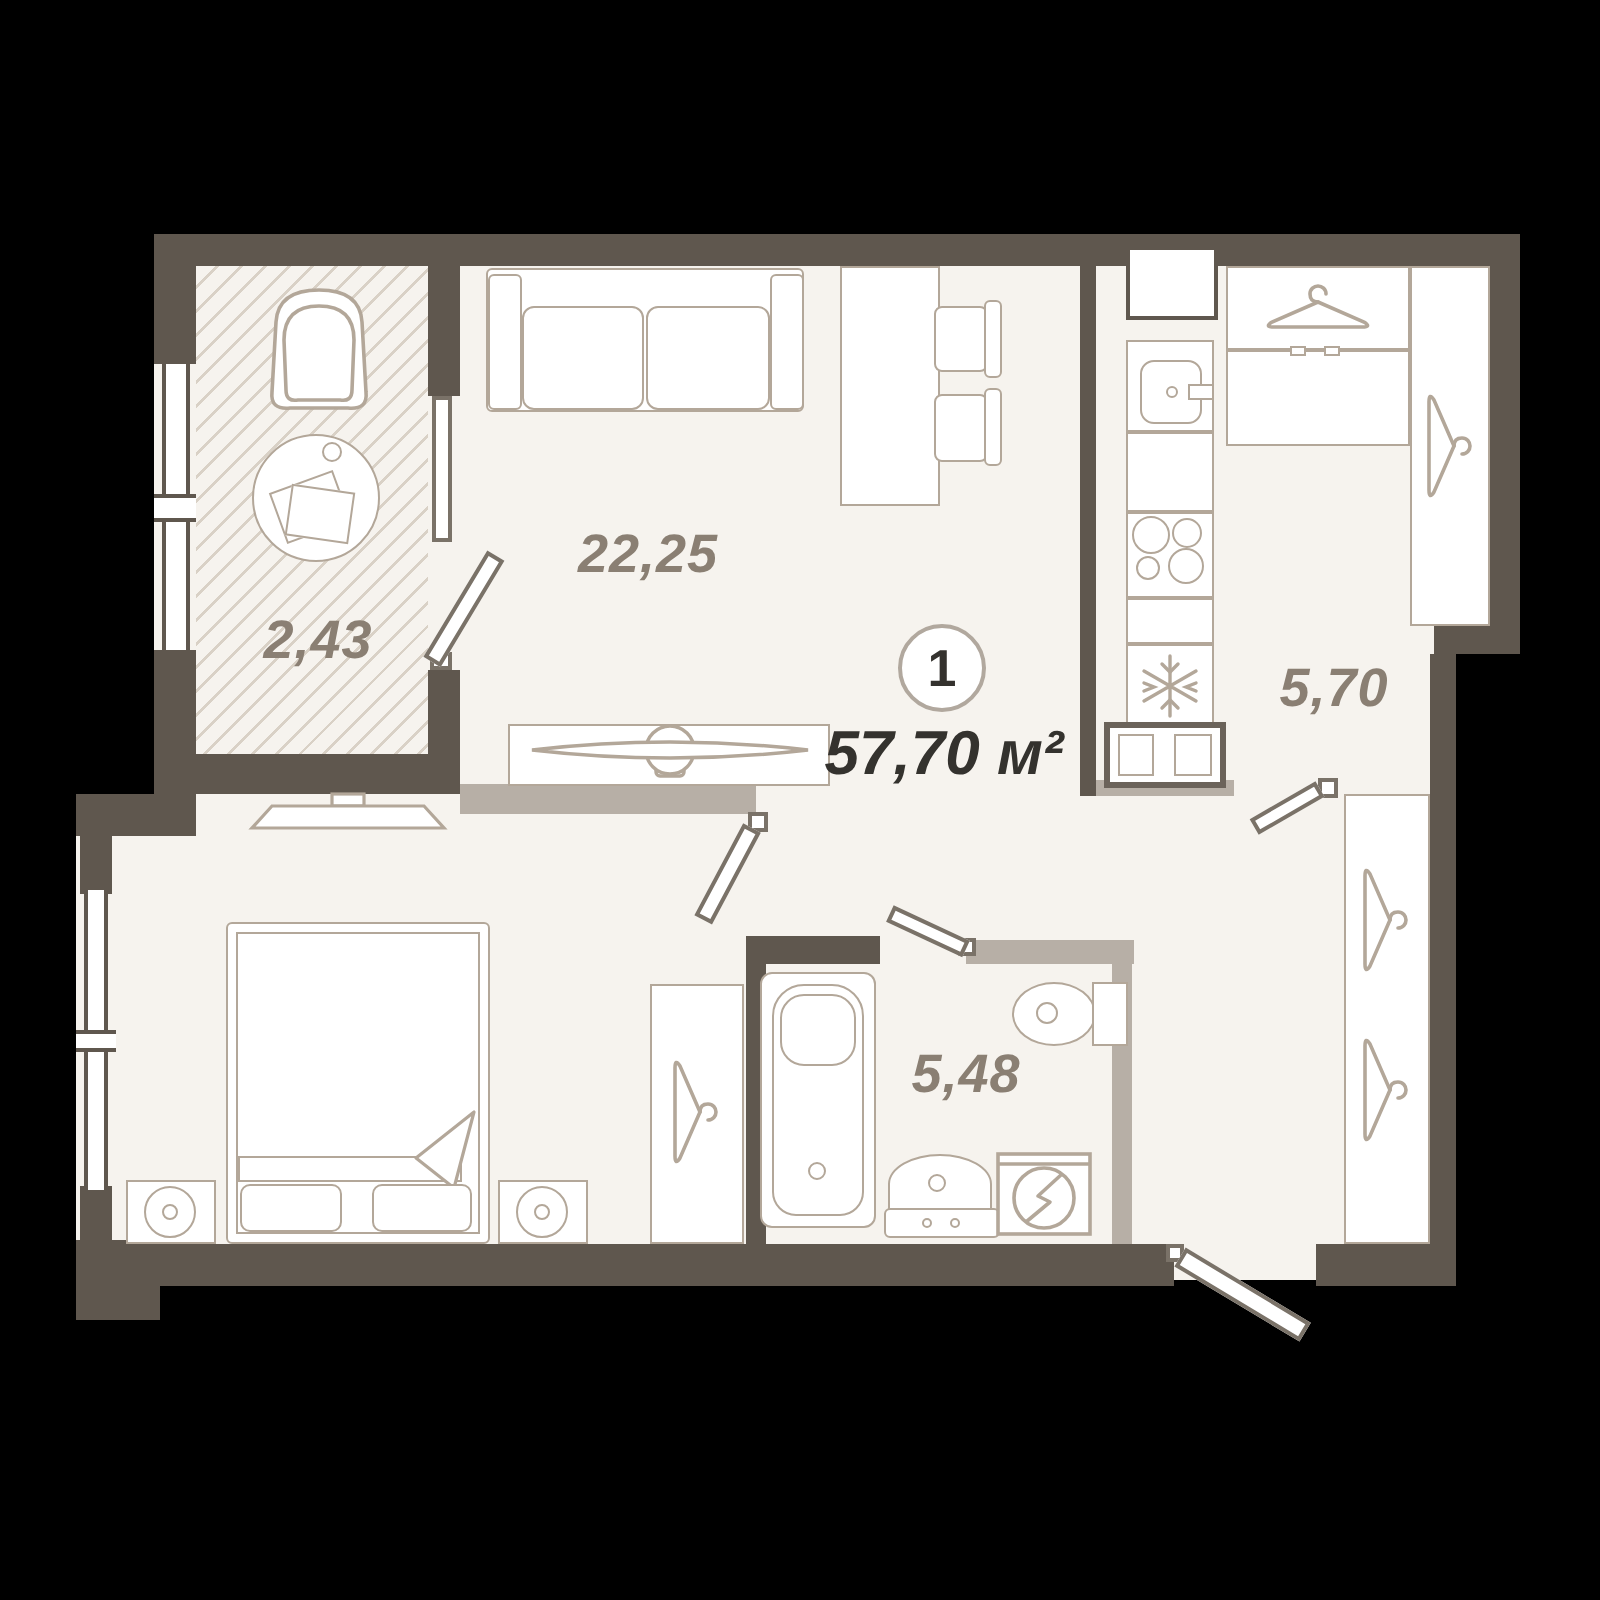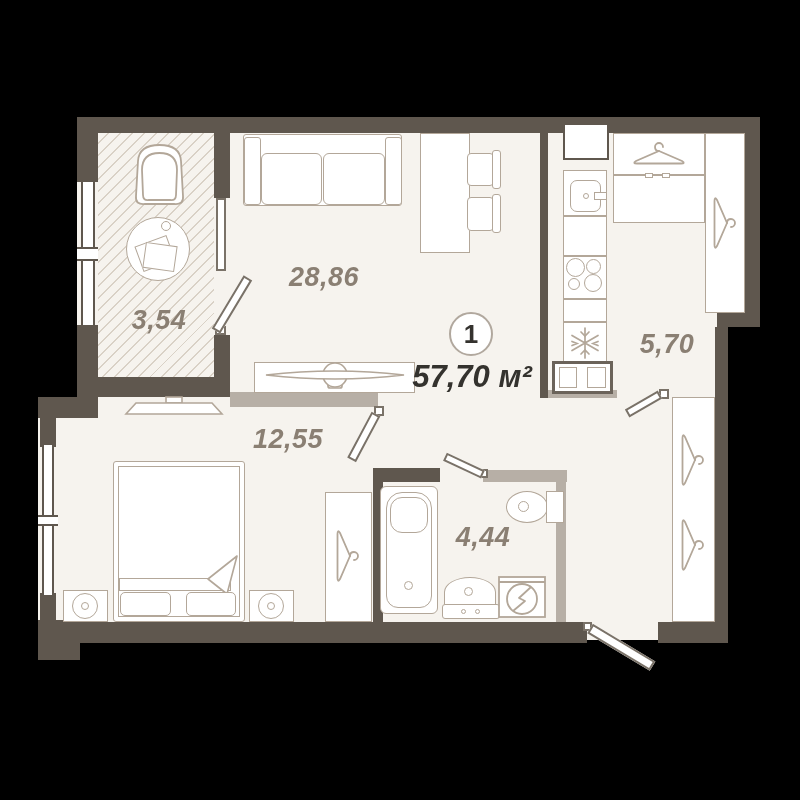--- a/index.html
+++ b/index.html
@@ -197,22 +197,21 @@
   </svg>
   <div class="f" style="left:120px;top:592px;width:51px;height:24px;border-radius:5px;"></div>
   <div class="f" style="left:186px;top:592px;width:50px;height:24px;border-radius:5px;"></div>
   <div class="f" style="left:63px;top:590px;width:45px;height:32px;"></div>
   <div class="f round" style="left:72px;top:593px;width:26px;height:26px;"></div>
   <div class="f round" style="left:81px;top:602px;width:8px;height:8px;"></div>
   <div class="f" style="left:249px;top:590px;width:45px;height:32px;"></div>
   <div class="f round" style="left:258px;top:593px;width:26px;height:26px;"></div>
   <div class="f round" style="left:267px;top:602px;width:8px;height:8px;"></div>
 
-  <div class="lbl" style="left:119px;top:304px;width:80px;height:32px;">3,54</div>
-  <div class="lbl" style="left:278px;top:261px;width:92px;height:32px;">28,86</div>
+  <div class="lbl" style="left:119px;top:304px;width:80px;height:32px;">2,43</div>
+  <div class="lbl" style="left:278px;top:261px;width:92px;height:32px;">22,25</div>
   <div class="lbl" style="left:626px;top:328px;width:82px;height:32px;">5,70</div>
-  <div class="lbl" style="left:245px;top:423px;width:86px;height:32px;">12,55</div>
-  <div class="lbl" style="left:442px;top:521px;width:82px;height:32px;">4,44</div>
+  <div class="lbl" style="left:442px;top:521px;width:82px;height:32px;">5,48</div>
 
   <div class="badge" style="left:449px;top:312px;width:44px;height:44px;">1</div>
   <div class="total" style="left:377px;top:359px;width:190px;height:36px;">57,70 м²</div>
 
 </div>
 
 </body></html>

